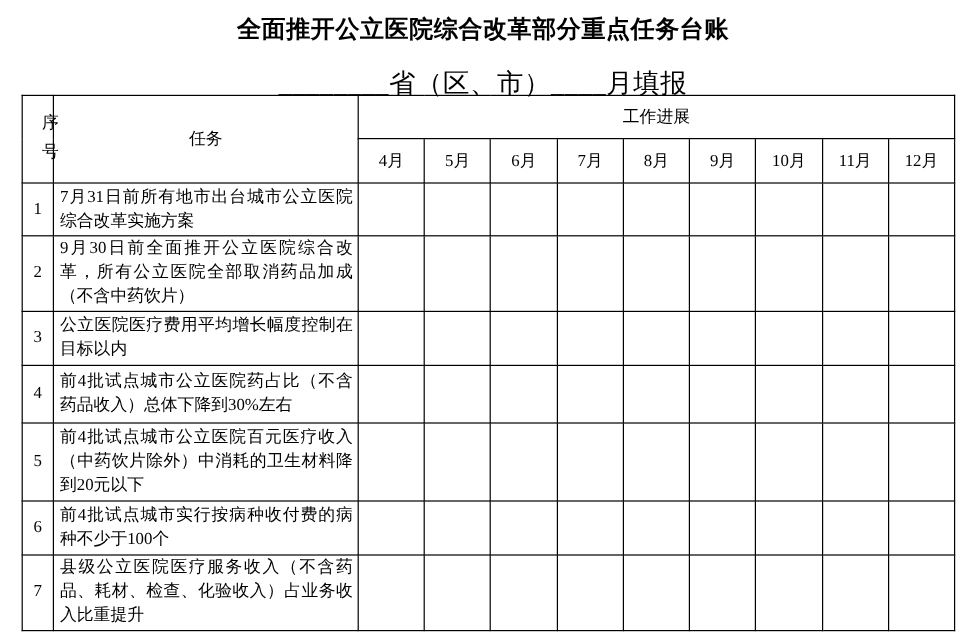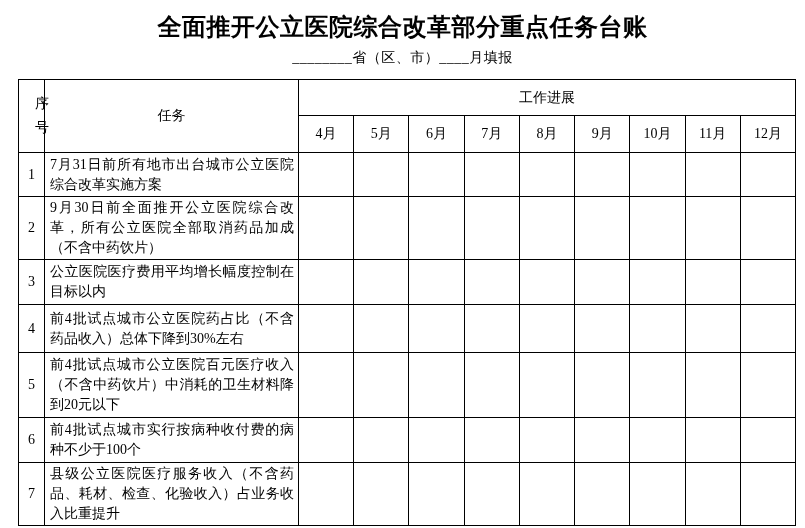--- a/index.html
+++ b/index.html
@@ -8,29 +8,29 @@
     background: #ffffff;
     overflow: hidden;
     font-family: "Liberation Serif", "DejaVu Serif", serif;
     color: #111111;
   }
   .page { width: 805px; height: 528px; position: relative; }
 
   .doc-title {
     margin-top: 11px;
     text-align: center;
-    font-size: 24px;
+    font-size: 20px;
     font-weight: bold;
     letter-spacing: 0.5px;
     color: #000000;
   }
   .doc-subtitle {
-    margin-top: 6px;
+    margin-top: 17px;
     text-align: center;
-    font-size: 14px;
+    font-size: 22px;
     color: #000000;
     letter-spacing: 0.5px;
   }
 
   table.ledger {
     position: absolute;
     left: 18px; top: 68px;
     width: 778px;
     border-collapse: collapse;
     table-layout: fixed;
@@ -161,21 +161,21 @@
           <td class="progress-cell"></td>
           <td class="progress-cell"></td>
           <td class="progress-cell"></td>
           <td class="progress-cell"></td>
           <td class="progress-cell"></td>
           <td class="progress-cell"></td>
           <td class="progress-cell"></td>
         </tr>
         <tr>
           <td class="no-cell">5</td>
-          <td class="task-cell">前4批试点城市公立医院百元医疗收入（不含中药饮片）中消耗的卫生材料降到20元以下</td>
+          <td class="task-cell">前4批试点城市公立医院百元医疗收入（中药饮片除外）中消耗的卫生材料降到20元以下</td>
           <td class="progress-cell"></td>
           <td class="progress-cell"></td>
           <td class="progress-cell"></td>
           <td class="progress-cell"></td>
           <td class="progress-cell"></td>
           <td class="progress-cell"></td>
           <td class="progress-cell"></td>
           <td class="progress-cell"></td>
           <td class="progress-cell"></td>
         </tr>

